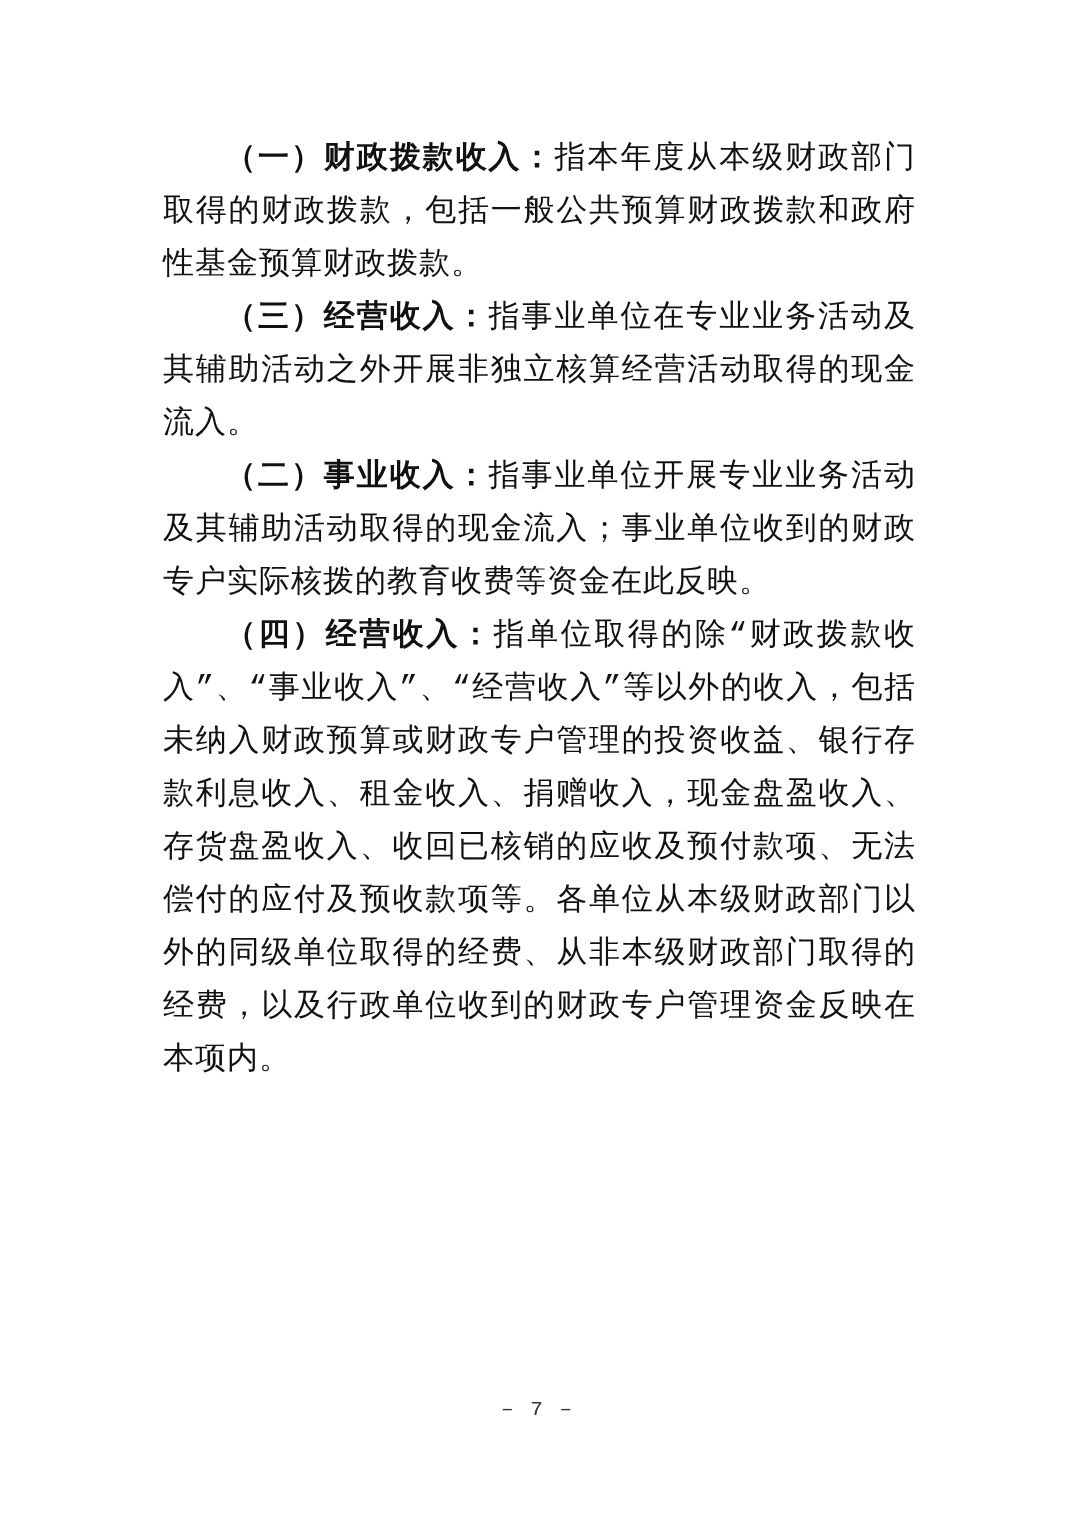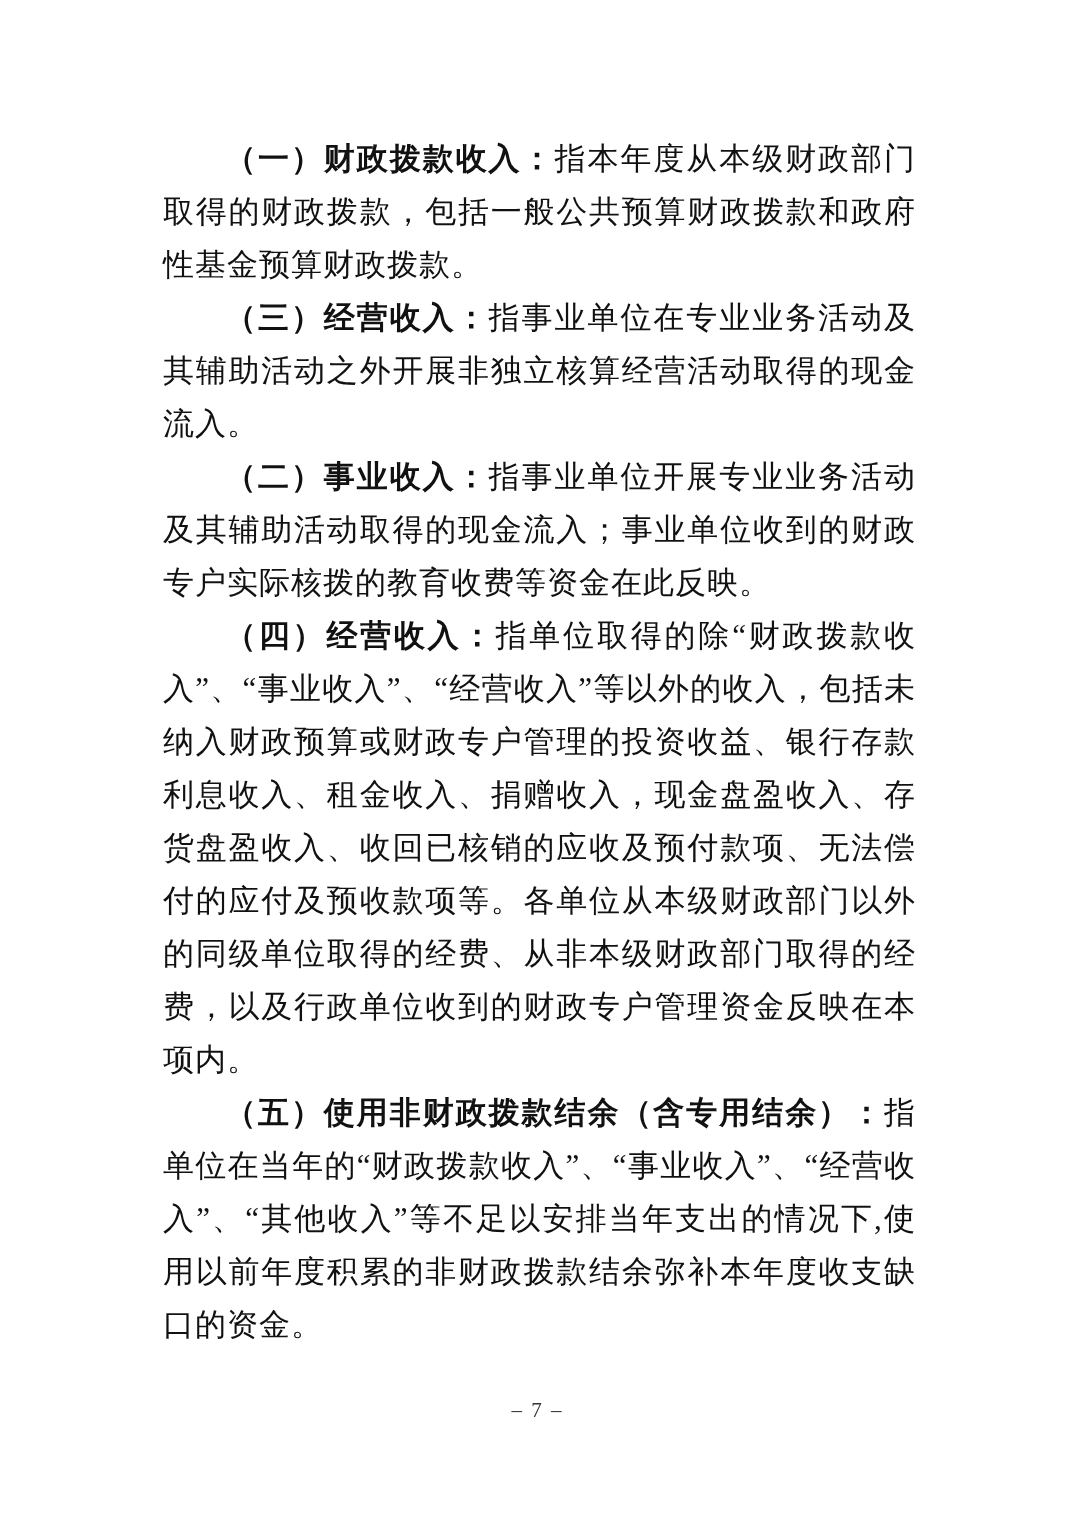--- a/index.html
+++ b/index.html
@@ -6,21 +6,21 @@
     margin: 0;
     padding: 0;
     background: #ffffff;
   }
   .page {
     position: relative;
     width: 1075px;
     height: 1520px;
     background: #ffffff;
     color: #111111;
-    font-family: Liberation Serif, serif;
+    font-family: Liberation Mono, monospace;
     overflow: hidden;
   }
   .content {
     position: absolute;
     left: 163px;
     top: 132px;
     width: 753px;
     font-size: 31px;
     line-height: 53px;
     text-align: justify;
@@ -53,19 +53,18 @@
   <div class="content">
 
     <p class="para"><span class="para-head">（一）财政拨款收入：</span><span class="para-body">指本年度从本级财政部门取得的财政拨款，包括一般公共预算财政拨款和政府性基金预算财政拨款。</span></p>
 
     <p class="para"><span class="para-head">（三）经营收入：</span><span class="para-body">指事业单位在专业业务活动及其辅助活动之外开展非独立核算经营活动取得的现金流入。</span></p>
 
     <p class="para"><span class="para-head">（二）事业收入：</span><span class="para-body">指事业单位开展专业业务活动及其辅助活动取得的现金流入；事业单位收到的财政专户实际核拨的教育收费等资金在此反映。</span></p>
 
     <p class="para"><span class="para-head">（四）经营收入：</span><span class="para-body">指单位取得的除“财政拨款收入”、“事业收入”、“经营收入”等以外的收入，包括未纳入财政预算或财政专户管理的投资收益、银行存款利息收入、租金收入、捐赠收入，现金盘盈收入、存货盘盈收入、收回已核销的应收及预付款项、无法偿付的应付及预收款项等。各单位从本级财政部门以外的同级单位取得的经费、从非本级财政部门取得的经费，以及行政单位收到的财政专户管理资金反映在本项内。</span></p>
 
-    <p class="para"><span class="para-head">（五）使用非财政拨款结余（含专用结余）：</span><span class="para-body">指单位在当年的“财政拨款收入”、“事业收入”、“经营收入”、“其他收入”等不足以安排当年支出的情况下,使用以前年度积累的非财政拨款结余弥补本年度收支缺口的资金。</span></p>
 
 
   </div>
 
   <div class="footer">– 7 –</div>
 </div>
 
 </body></html>

